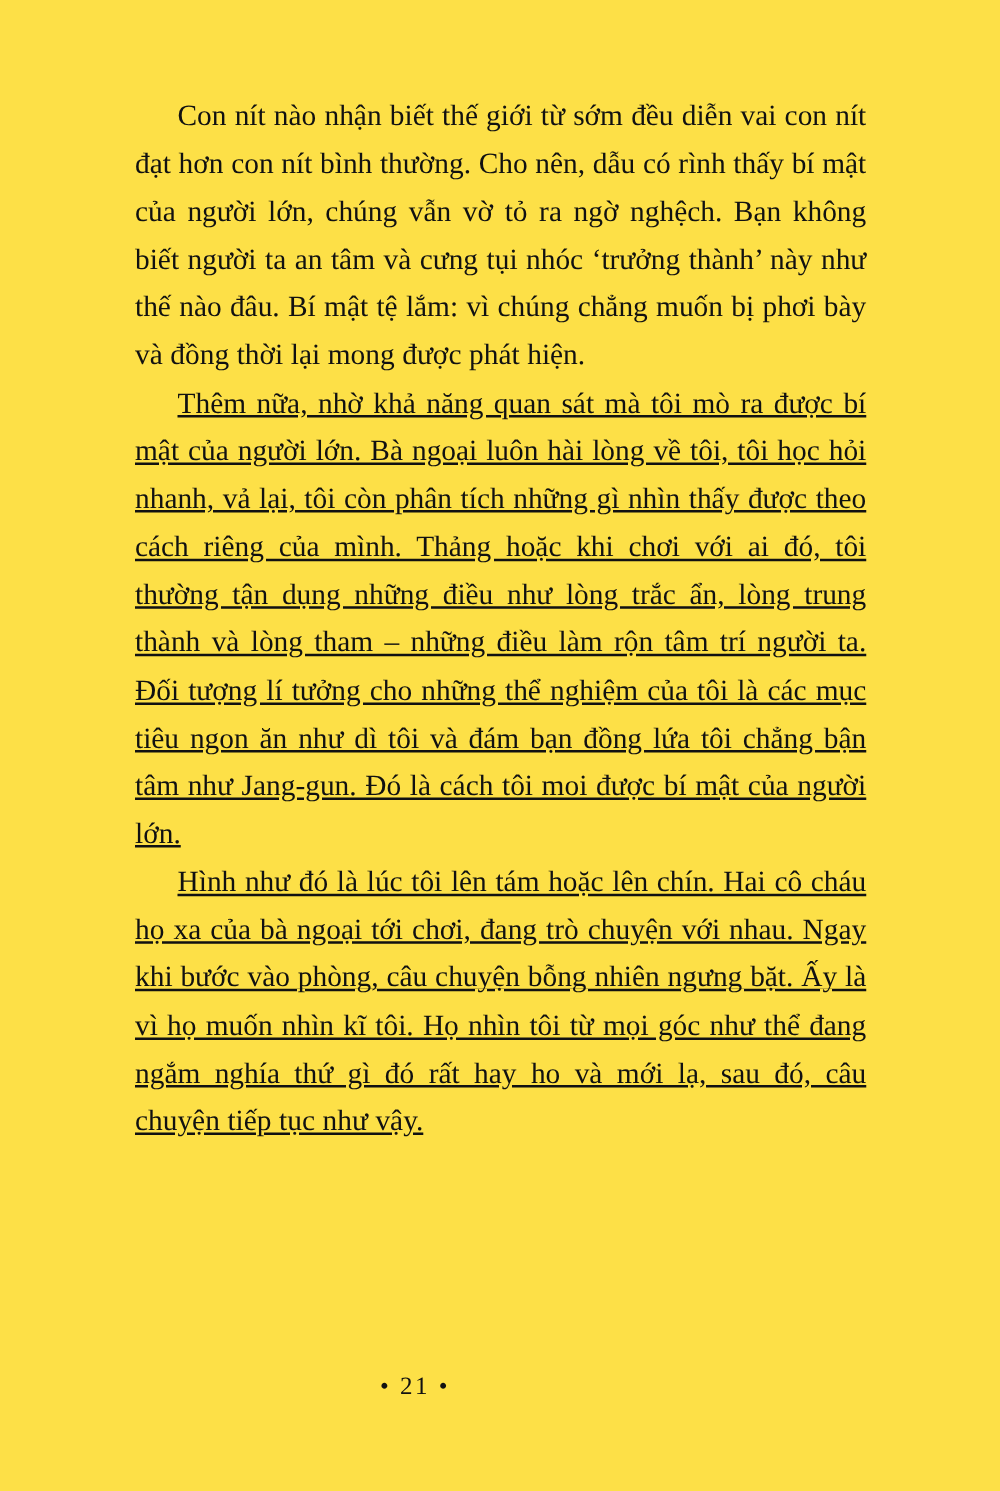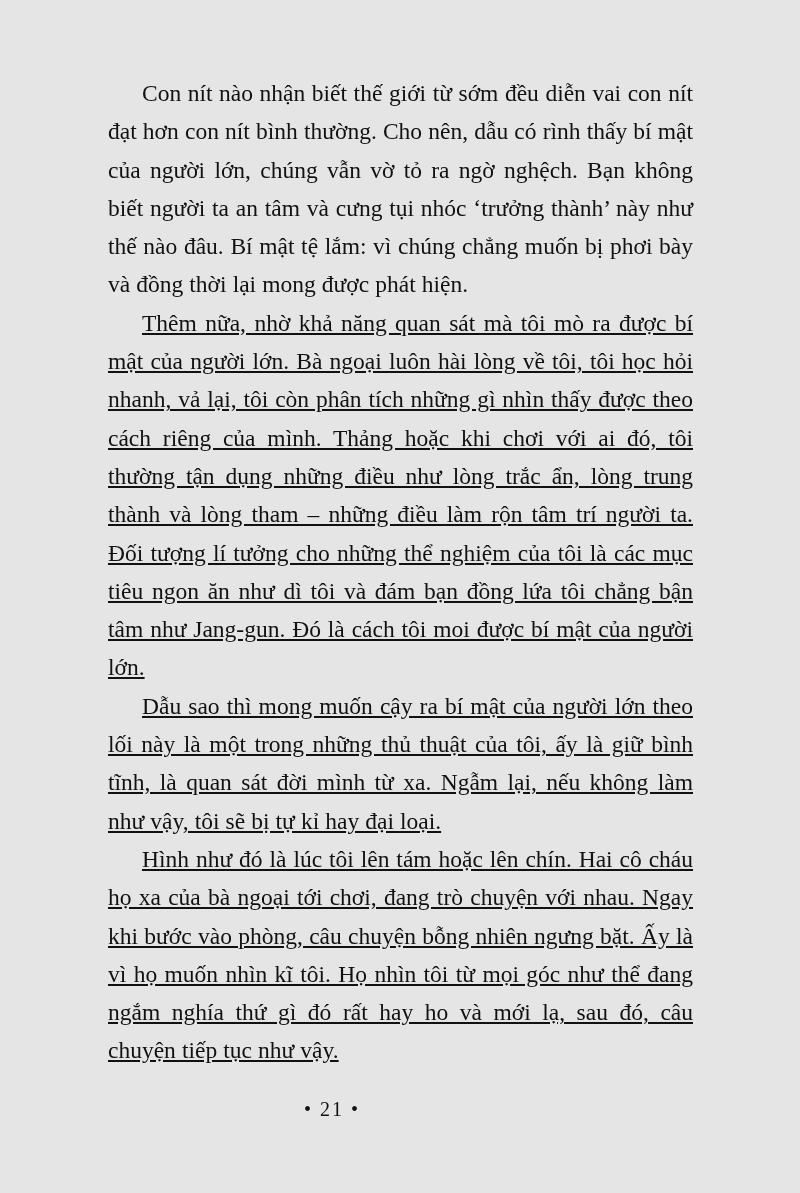--- a/index.html
+++ b/index.html
@@ -13,21 +13,21 @@
     position: relative;
     font-family: "Liberation Serif", "DejaVu Serif", serif;
     color: #111111;
   }
   .page {
     position: absolute;
     left: 0;
     top: 0;
     width: 800px;
     height: 1193px;
-    background: #e5e5e5;
+    background: #fde047;
     box-sizing: border-box;
   }
   .text-block {
     position: absolute;
     left: 108px;
     top: 74px;
     width: 585px;
   }
   .para {
     font-size: 23.5px;
@@ -55,19 +55,18 @@
   }
 </style>
 </head>
 <body>
 
 <div class="page">
 
   <div class="text-block">
     <p class="para">Con nít nào nhận biết thế giới từ sớm đều diễn vai con nít đạt hơn con nít bình thường. Cho nên, dẫu có rình thấy bí mật của người lớn, chúng vẫn vờ tỏ ra ngờ nghệch. Bạn không biết người ta an tâm và cưng tụi nhóc ‘trưởng thành’ này như thế nào đâu. Bí mật tệ lắm: vì chúng chẳng muốn bị phơi bày và đồng thời lại mong được phát hiện.</p>
     <p class="para">Thêm nữa, nhờ khả năng quan sát mà tôi mò ra được bí mật của người lớn. Bà ngoại luôn hài lòng về tôi, tôi học hỏi nhanh, vả lại, tôi còn phân tích những gì nhìn thấy được theo cách riêng của mình. Thảng hoặc khi chơi với ai đó, tôi thường tận dụng những điều như lòng trắc ẩn, lòng trung thành và lòng tham – những điều làm rộn tâm trí người ta. Đối tượng lí tưởng cho những thể nghiệm của tôi là các mục tiêu ngon ăn như dì tôi và đám bạn đồng lứa tôi chẳng bận tâm như Jang-gun. Đó là cách tôi moi được bí mật của người lớn.</p>
-    <p class="para">Dẫu sao thì mong muốn cậy ra bí mật của người lớn theo lối này là một trong những thủ thuật của tôi, ấy là giữ bình tĩnh, là quan sát đời mình từ xa. Ngẫm lại, nếu không làm như vậy, tôi sẽ bị tự kỉ hay đại loại.</p>
     <p class="para">Hình như đó là lúc tôi lên tám hoặc lên chín. Hai cô cháu họ xa của bà ngoại tới chơi, đang trò chuyện với nhau. Ngay khi bước vào phòng, câu chuyện bỗng nhiên ngưng bặt. Ấy là vì họ muốn nhìn kĩ tôi. Họ nhìn tôi từ mọi góc như thể đang ngắm nghía thứ gì đó rất hay ho và mới lạ, sau đó, câu chuyện tiếp tục như vậy.</p>
   </div>
 
   <div class="folio">• 21 •</div>
 
 </div>
 
 </body></html>

